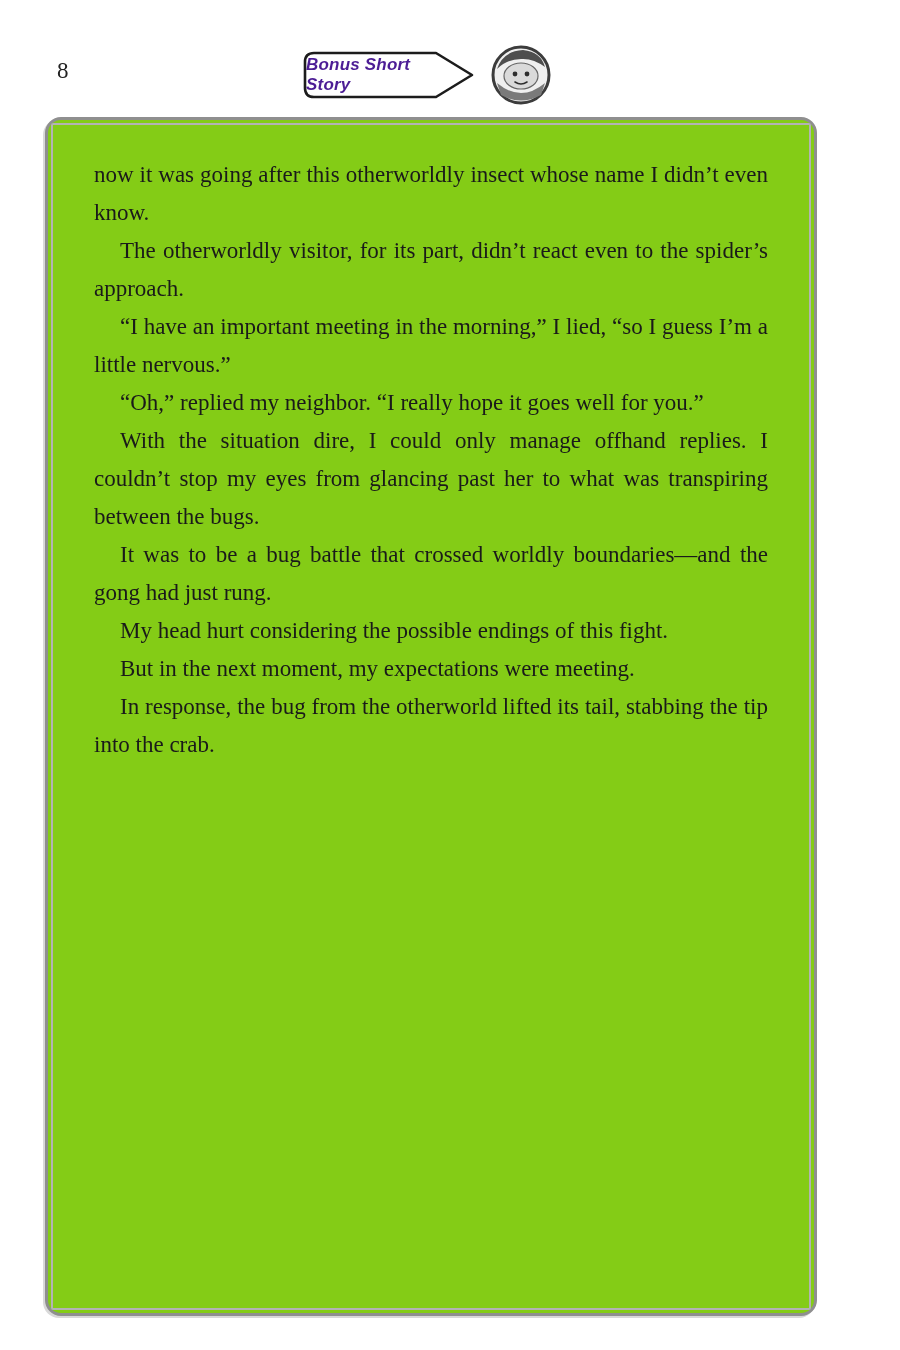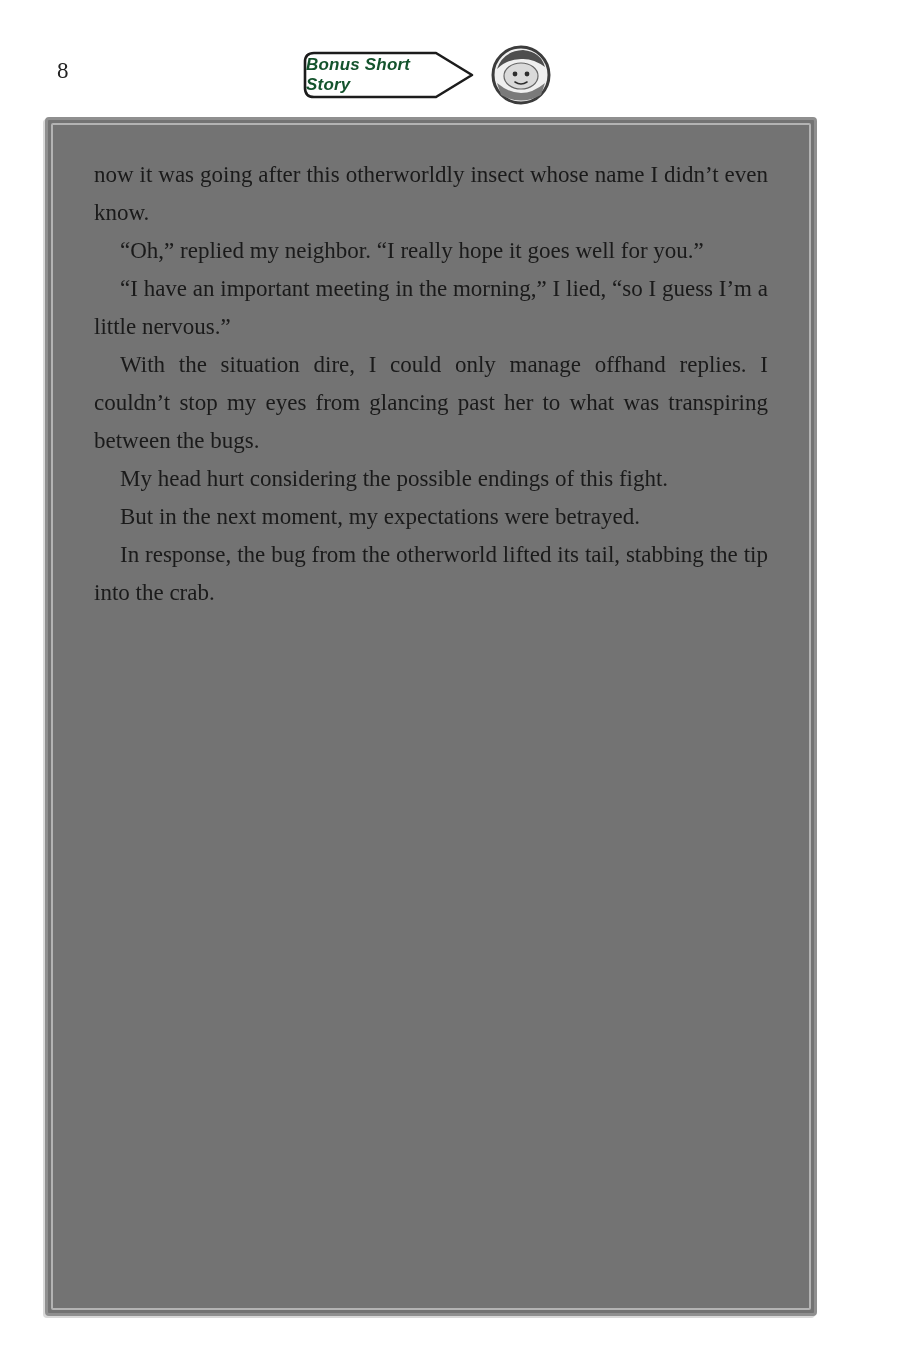--- a/index.html
+++ b/index.html
@@ -41,43 +41,43 @@
     top: 0;
     width: 140px;
     height: 52px;
     display: flex;
     align-items: center;
     justify-content: center;
     font-family: "Liberation Sans", sans-serif;
     font-style: italic;
     font-weight: bold;
     font-size: 17px;
-    color: #14532d;
+    color: #4c1d95;
     letter-spacing: 0.2px;
   }
 
   
   .mascot {
     position: absolute;
     left: 489px;
     top: 43px;
     width: 64px;
     height: 64px;
   }
 
   
   .text-frame {
     position: absolute;
     left: 45px;
     top: 117px;
     width: 766px;
     height: 1193px;
     border: 3px solid #8f8f8f;
-    border-radius: 4px;
-    background: #737373;
+    border-radius: 16px;
+    background: #84cc16;
     box-shadow: -2px 2px 0 0 #d9d9d9;
   }
   .text-frame-inner {
     position: absolute;
     inset: 3px;
     border: 2px solid #b3b3b3;
     border-radius: 2px;
   }
 
   .page-text {
@@ -118,23 +118,25 @@
       <circle cx="38" cy="31" r="2.4" fill="#2e2e2e"></circle>
       <path d="M26 39 Q32 43 38 39" fill="none" stroke="#2e2e2e" stroke-width="1.6" stroke-linecap="round"></path>
       <path d="M8 40 Q32 60 56 40 L52 52 Q32 63 12 52 Z" fill="#7a7a7a"></path>
     </svg>
   </div>
 
   <div class="text-frame">
     <div class="text-frame-inner">
       <div class="page-text">
           <p class="para no-indent">now it was going after this otherworldly insect whose name I didn’t even know.</p>
+          <p class="para">The otherworldly visitor, for its part, didn’t react even to the spider’s approach.</p>
+          <p class="para">“I have an important meeting in the morning,” I lied, “so I guess I’m a little nervous.”</p>
           <p class="para">“Oh,” replied my neighbor. “I really hope it goes well for you.”</p>
-          <p class="para">“I have an important meeting in the morning,” I lied, “so I guess I’m a little nervous.”</p>
           <p class="para">With the situation dire, I could only manage offhand replies. I couldn’t stop my eyes from glancing past her to what was transpiring between the bugs.</p>
+          <p class="para">It was to be a bug battle that crossed worldly boundaries—and the gong had just rung.</p>
           <p class="para">My head hurt considering the possible endings of this fight.</p>
-          <p class="para">But in the next moment, my expectations were betrayed.</p>
+          <p class="para">But in the next moment, my expectations were meeting.</p>
           <p class="para">In response, the bug from the otherworld lifted its tail, stabbing the tip into the crab.</p>
         </div>
     </div>
   </div>
 
 </div>
 
 </body></html>

